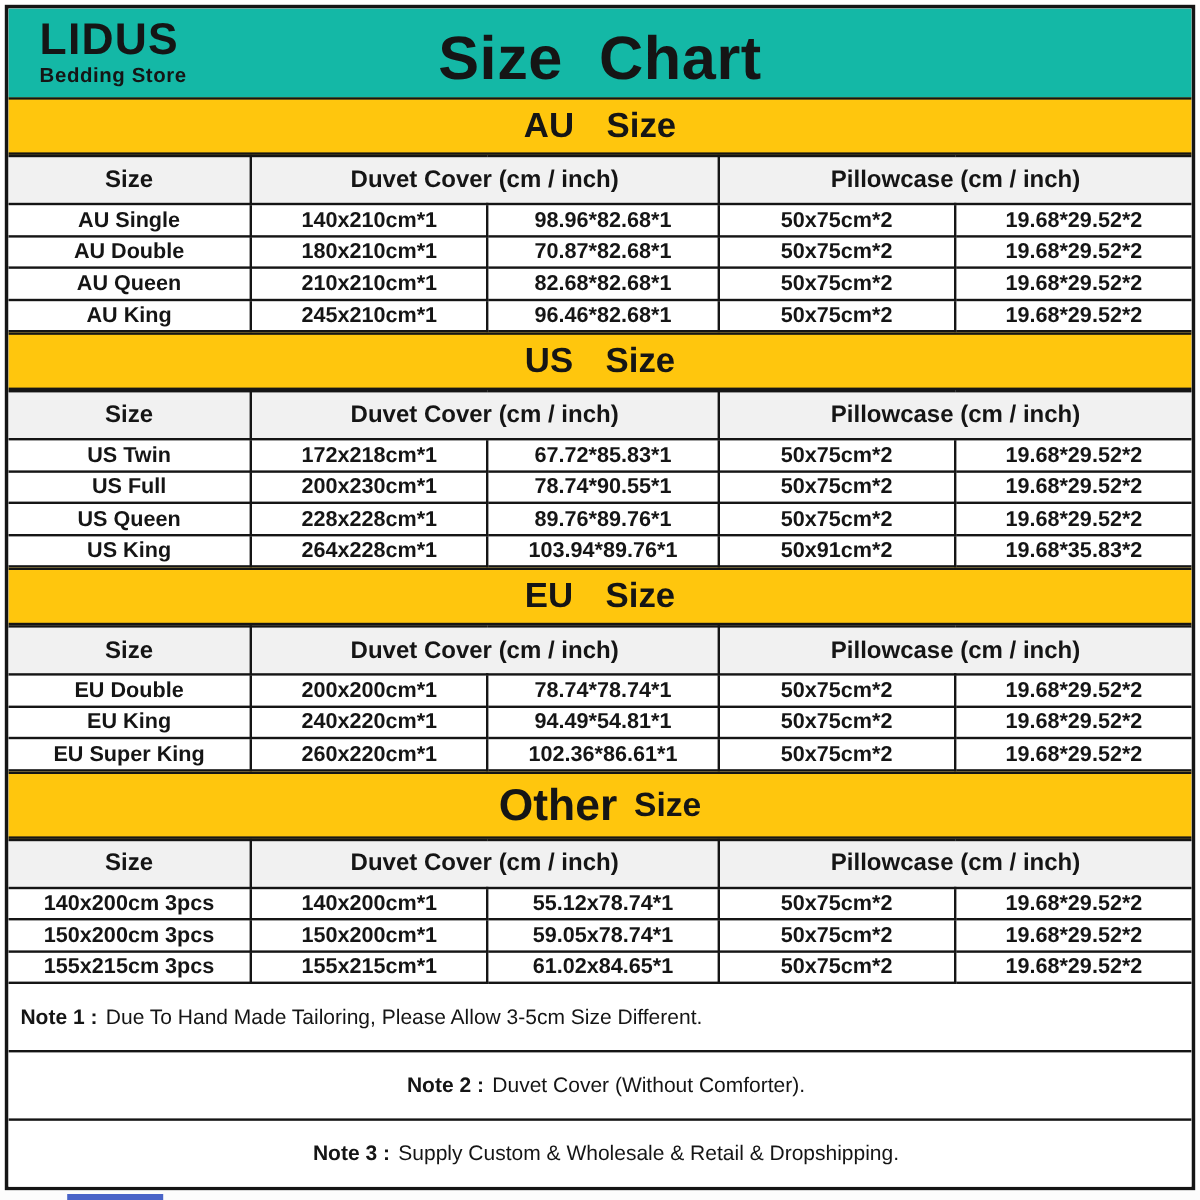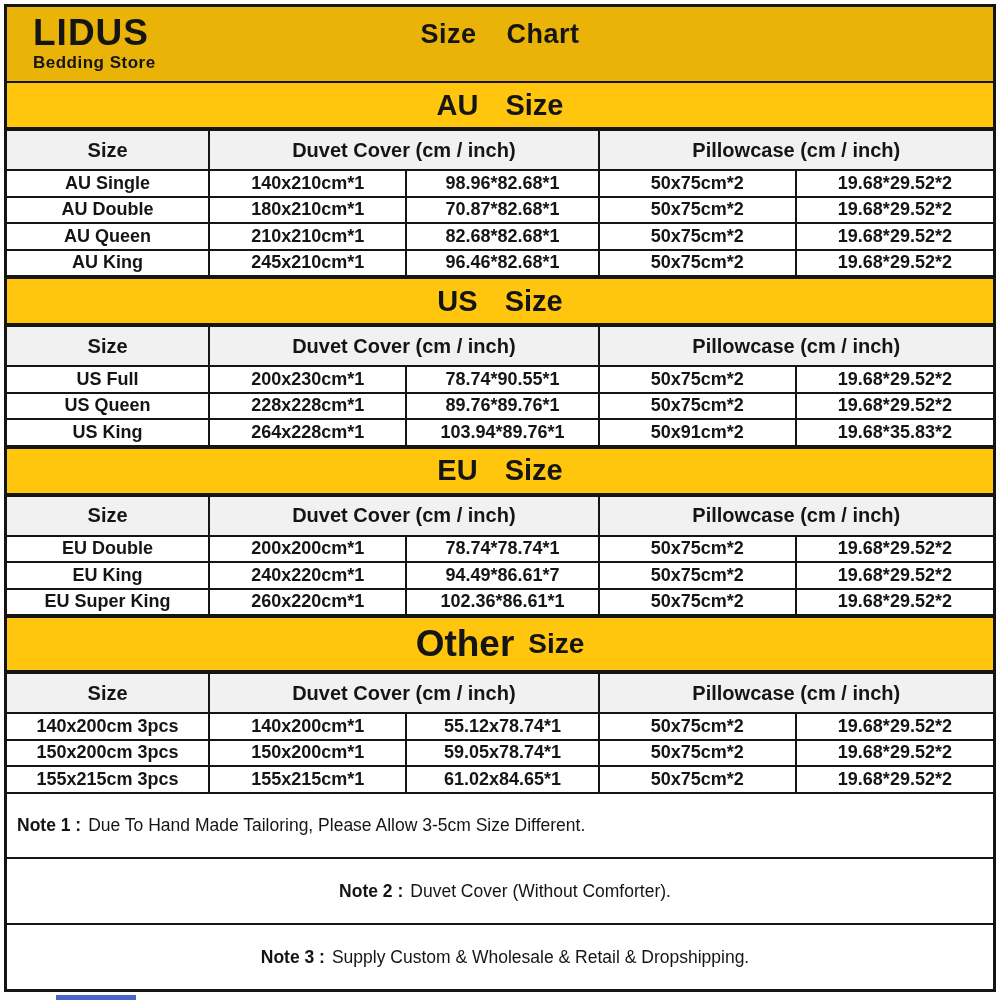--- a/index.html
+++ b/index.html
@@ -7,27 +7,27 @@
     width:1000px;height:1000px;position:relative;background:#ffffff;
     font-family:"Liberation Sans", sans-serif;color:#151515;
     -webkit-font-smoothing:antialiased;
   }
   .frame{
     position:absolute;top:4px;left:4px;right:4px;bottom:8px;
     border:3px solid var(--border-black,#151515);
     background:#fff;display:flex;flex-direction:column;overflow:hidden;
   }
   
-  .top-header{position:relative;flex:none;height:74px;background:#eab308;}
+  .top-header{position:relative;flex:none;height:74px;background:#14b8a6;}
   .brand{position:absolute;left:26px;top:7px;line-height:1;}
   .brand-name{font-size:37px;font-weight:bold;letter-spacing:1px;}
   .brand-tagline{font-size:17px;font-weight:bold;margin-top:3px;letter-spacing:.5px;}
   .page-title{
     position:absolute;left:0;right:0;top:12px;text-align:center;
-    font-size:27px;font-weight:bold;letter-spacing:.5px;
+    font-size:51px;font-weight:bold;letter-spacing:.5px;
   }
   .page-title .w2{margin-left:30px;}
   
   .band{
     flex:none;height:44px;background:var(--band-yellow,#FFC60D);
     border-top:2px solid var(--border-black,#151515);
     border-bottom:2px solid var(--border-black,#151515);
     display:flex;align-items:center;justify-content:center;font-weight:bold;
   }
   .band-w1{font-size:29px;}
@@ -144,20 +144,27 @@
         </colgroup>
       <thead>
         <tr>
           <th>Size</th>
           <th colspan="2">Duvet Cover (cm / inch)</th>
           <th colspan="2">Pillowcase (cm / inch)</th>
         </tr>
       </thead>
       <tbody>
         <tr>
+          <td>US Twin</td>
+          <td>172x218cm*1</td>
+          <td>67.72*85.83*1</td>
+          <td>50x75cm*2</td>
+          <td>19.68*29.52*2</td>
+        </tr>
+        <tr>
           <td>US Full</td>
           <td>200x230cm*1</td>
           <td>78.74*90.55*1</td>
           <td>50x75cm*2</td>
           <td>19.68*29.52*2</td>
         </tr>
         <tr>
           <td>US Queen</td>
           <td>228x228cm*1</td>
           <td>89.76*89.76*1</td>
@@ -199,21 +206,21 @@
         <tr>
           <td>EU Double</td>
           <td>200x200cm*1</td>
           <td>78.74*78.74*1</td>
           <td>50x75cm*2</td>
           <td>19.68*29.52*2</td>
         </tr>
         <tr>
           <td>EU King</td>
           <td>240x220cm*1</td>
-          <td>94.49*86.61*7</td>
+          <td>94.49*54.81*1</td>
           <td>50x75cm*2</td>
           <td>19.68*29.52*2</td>
         </tr>
         <tr>
           <td>EU Super King</td>
           <td>260x220cm*1</td>
           <td>102.36*86.61*1</td>
           <td>50x75cm*2</td>
           <td>19.68*29.52*2</td>
         </tr>

